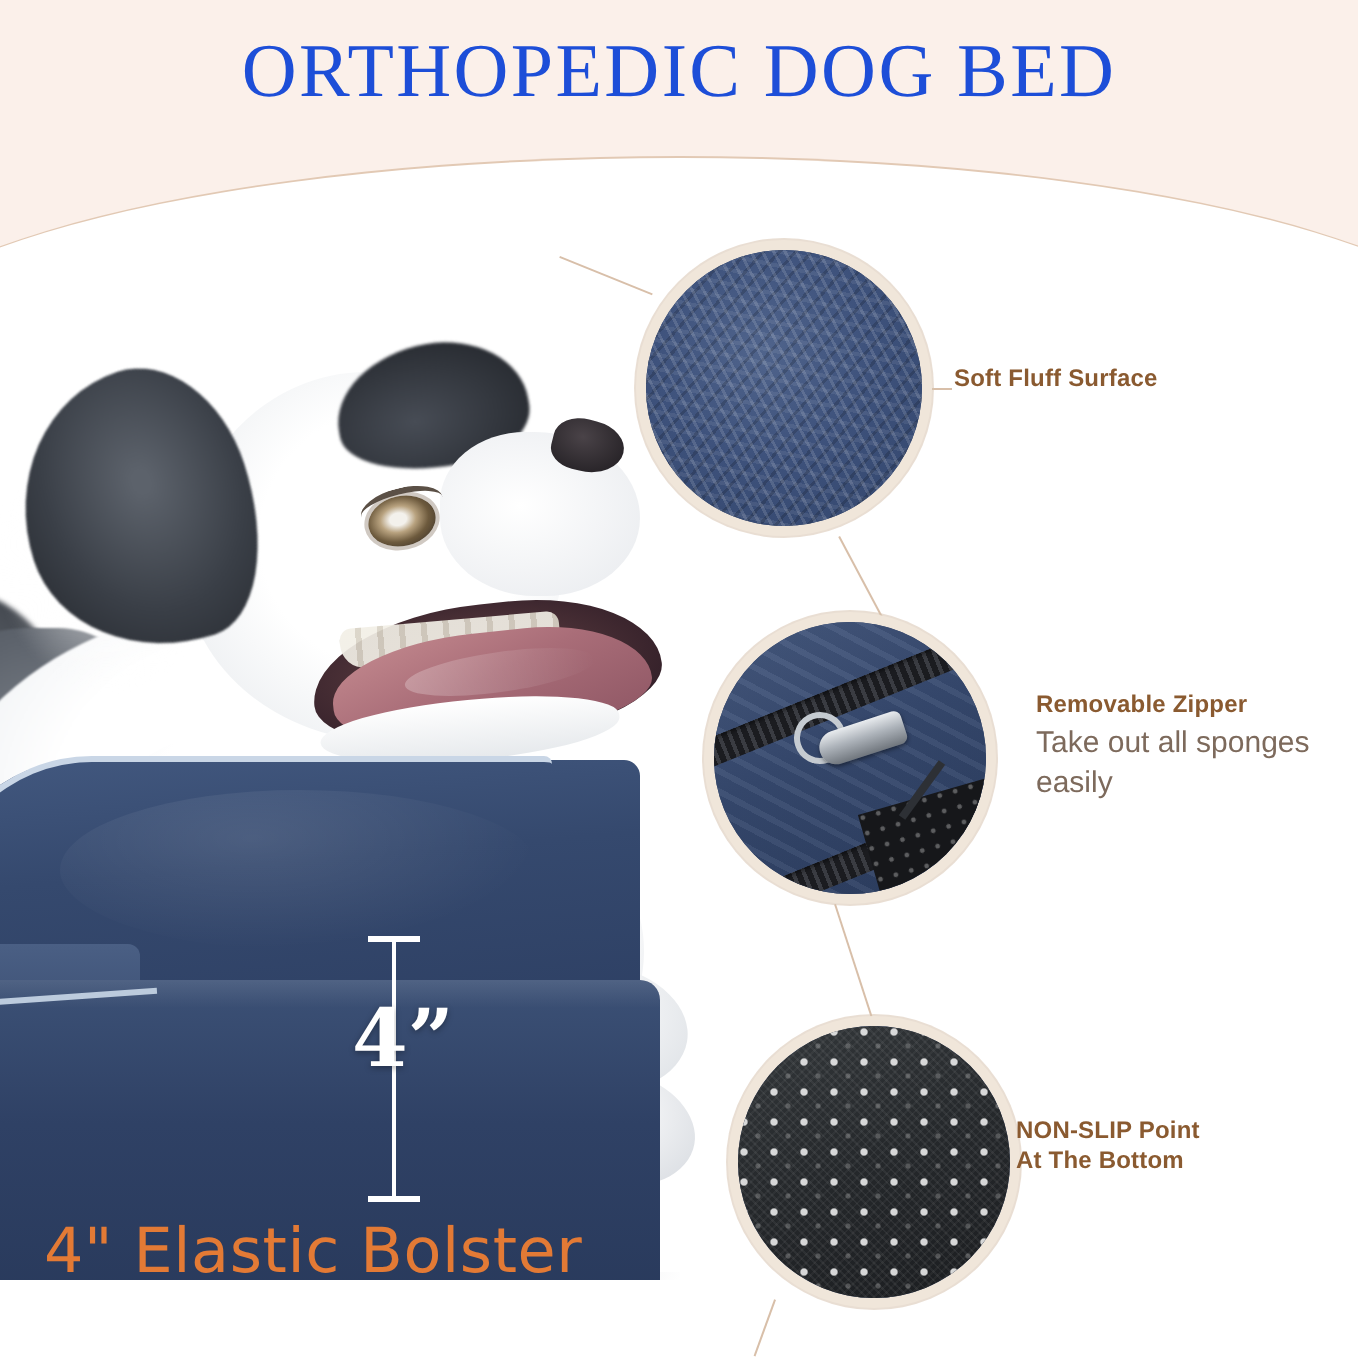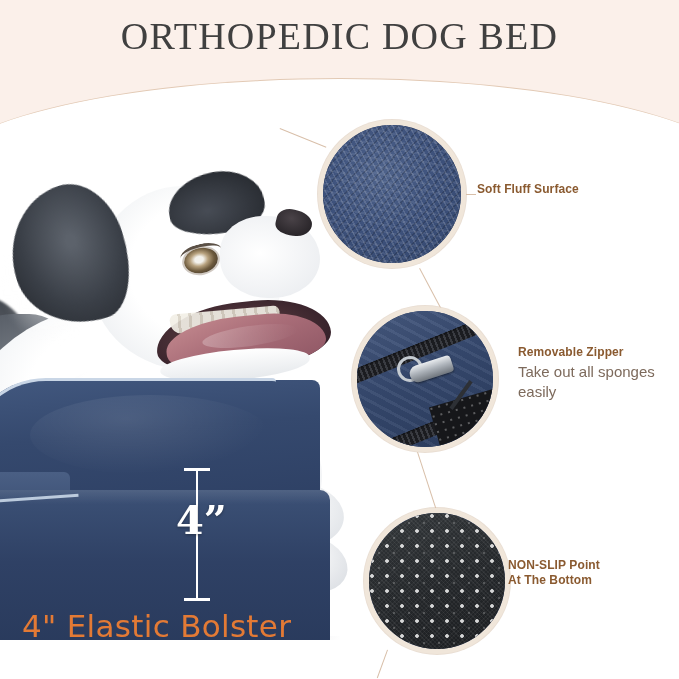--- a/index.html
+++ b/index.html
@@ -8,21 +8,21 @@
     font-family:"Liberation Sans",sans-serif;
     background:#fbf0ea;
   }
   #stage{position:relative;width:679px;height:679px;overflow:hidden;background:#fbf0ea;}
 
   
   #title{
     position:absolute;left:0;top:14px;width:679px;text-align:center;
     font-family:"Liberation Serif","DejaVu Serif",serif;
     font-size:38px;letter-spacing:1.2px;font-weight:400;
-    color:#404040;white-space:nowrap;
+    color:#1d4ed8;white-space:nowrap;
   }
 
   
   #whitepanel{
     position:absolute;left:-70px;top:78px;width:820px;height:640px;
     background:#ffffff;
     border-radius:50% 50% 0 0 / 16% 16% 0 0;
     border-top:1px solid #e2c9b4;
     box-sizing:border-box;
   }

